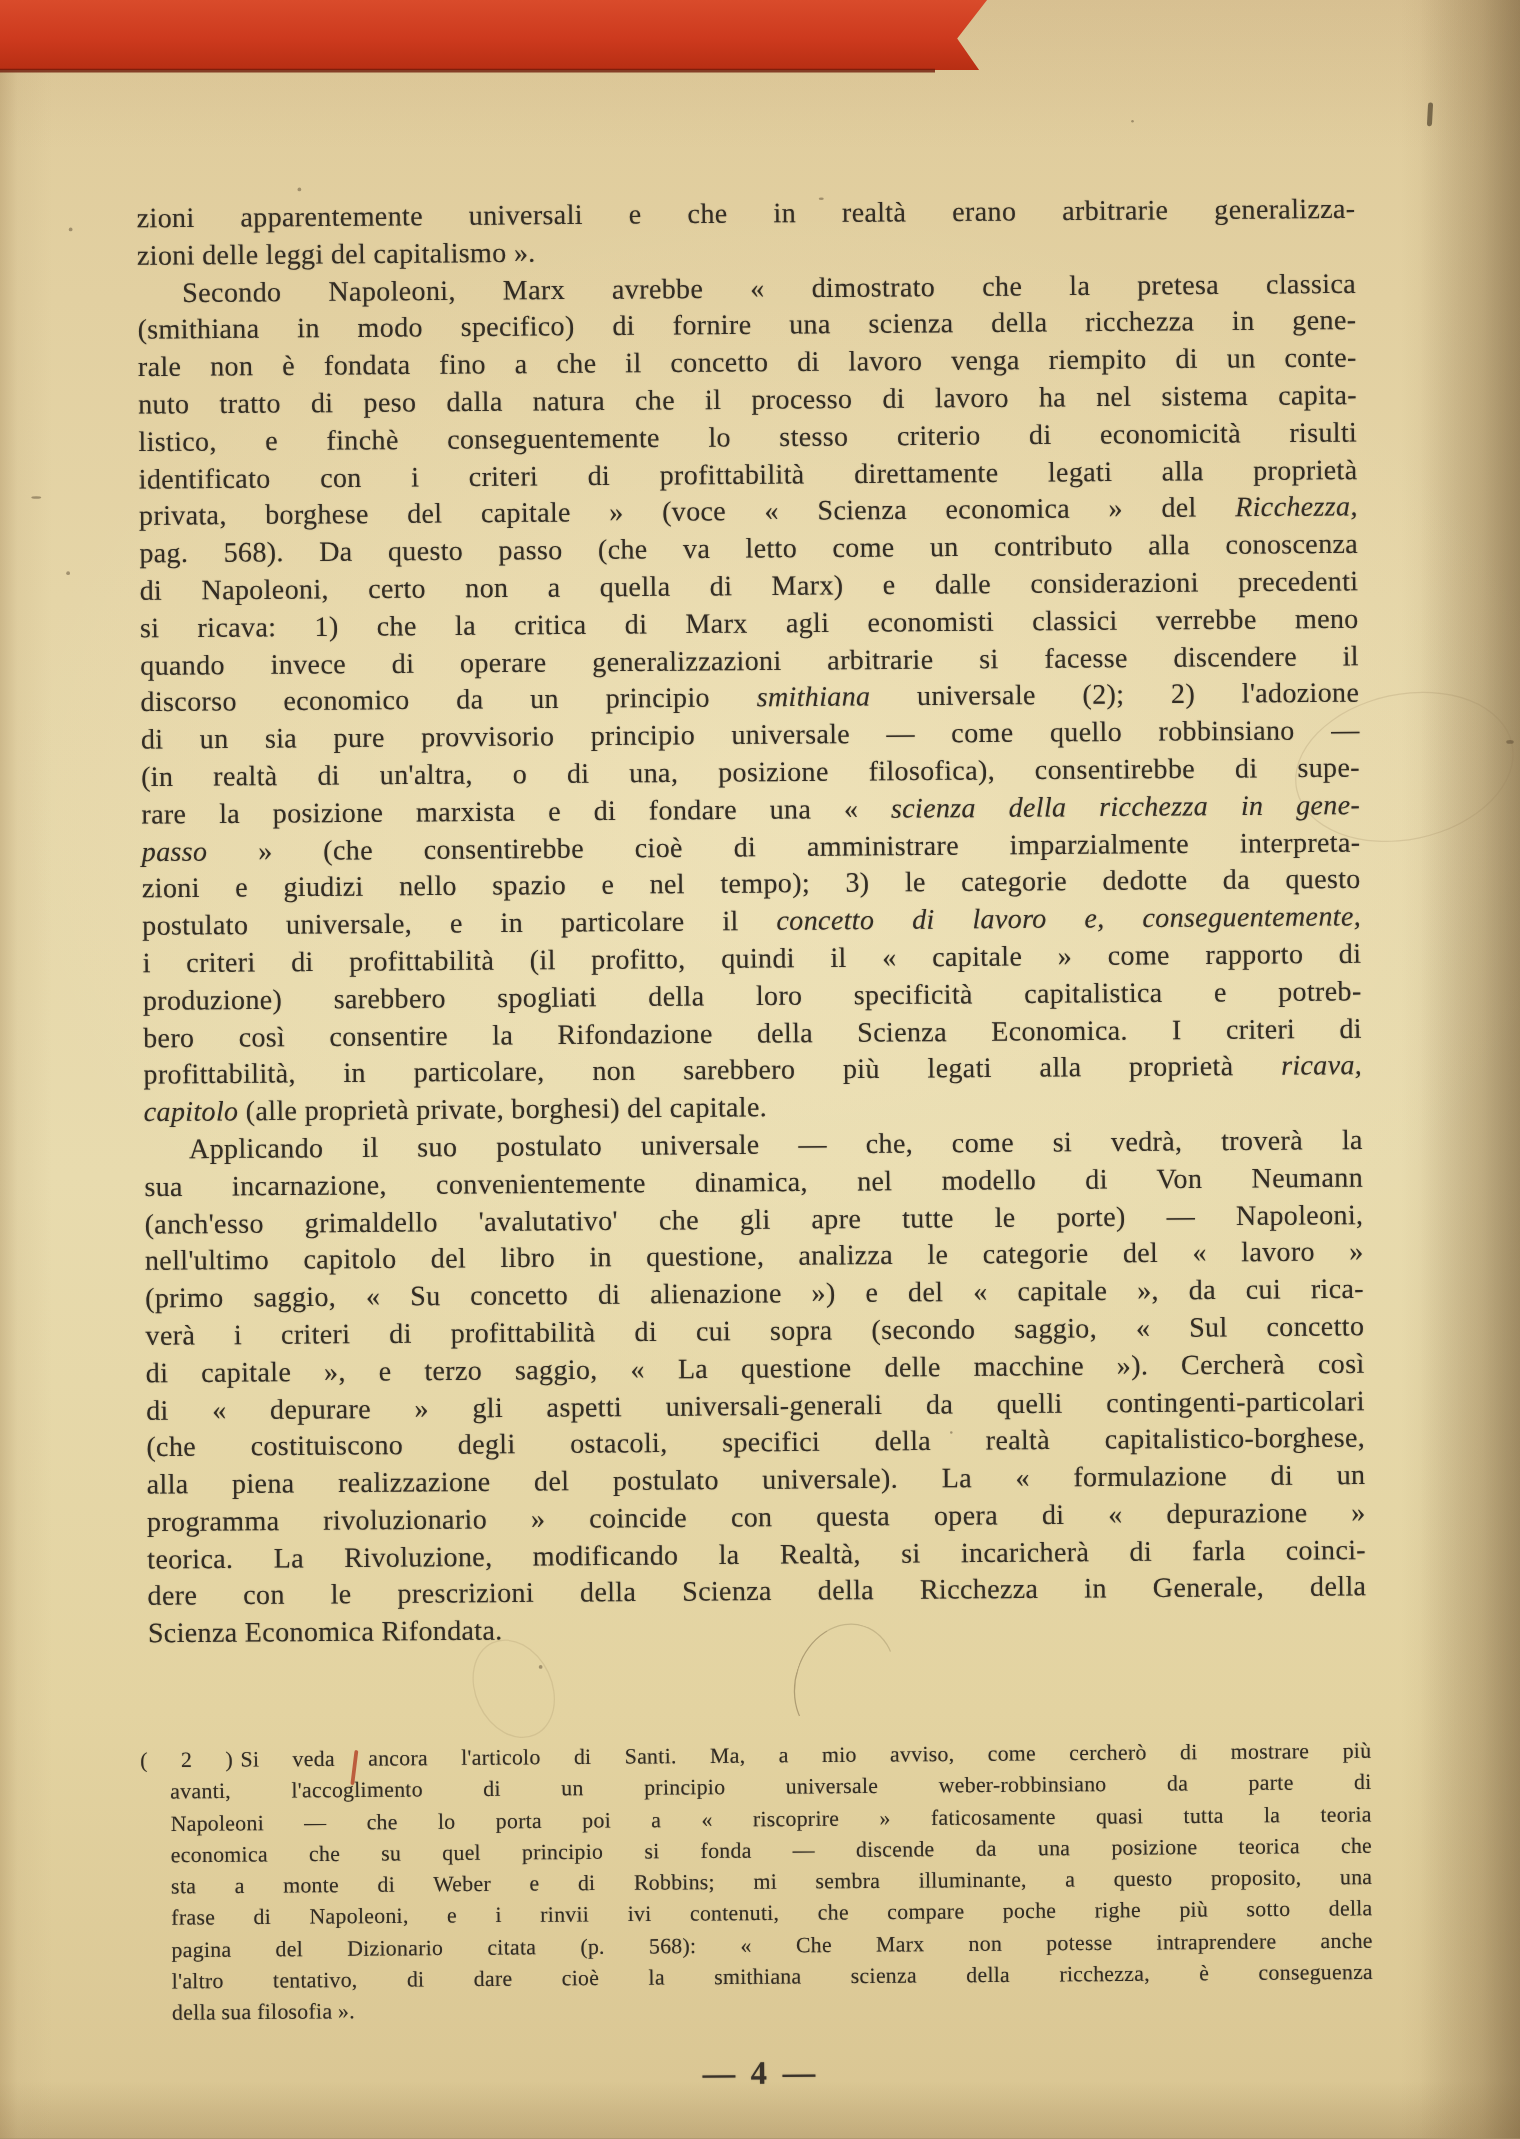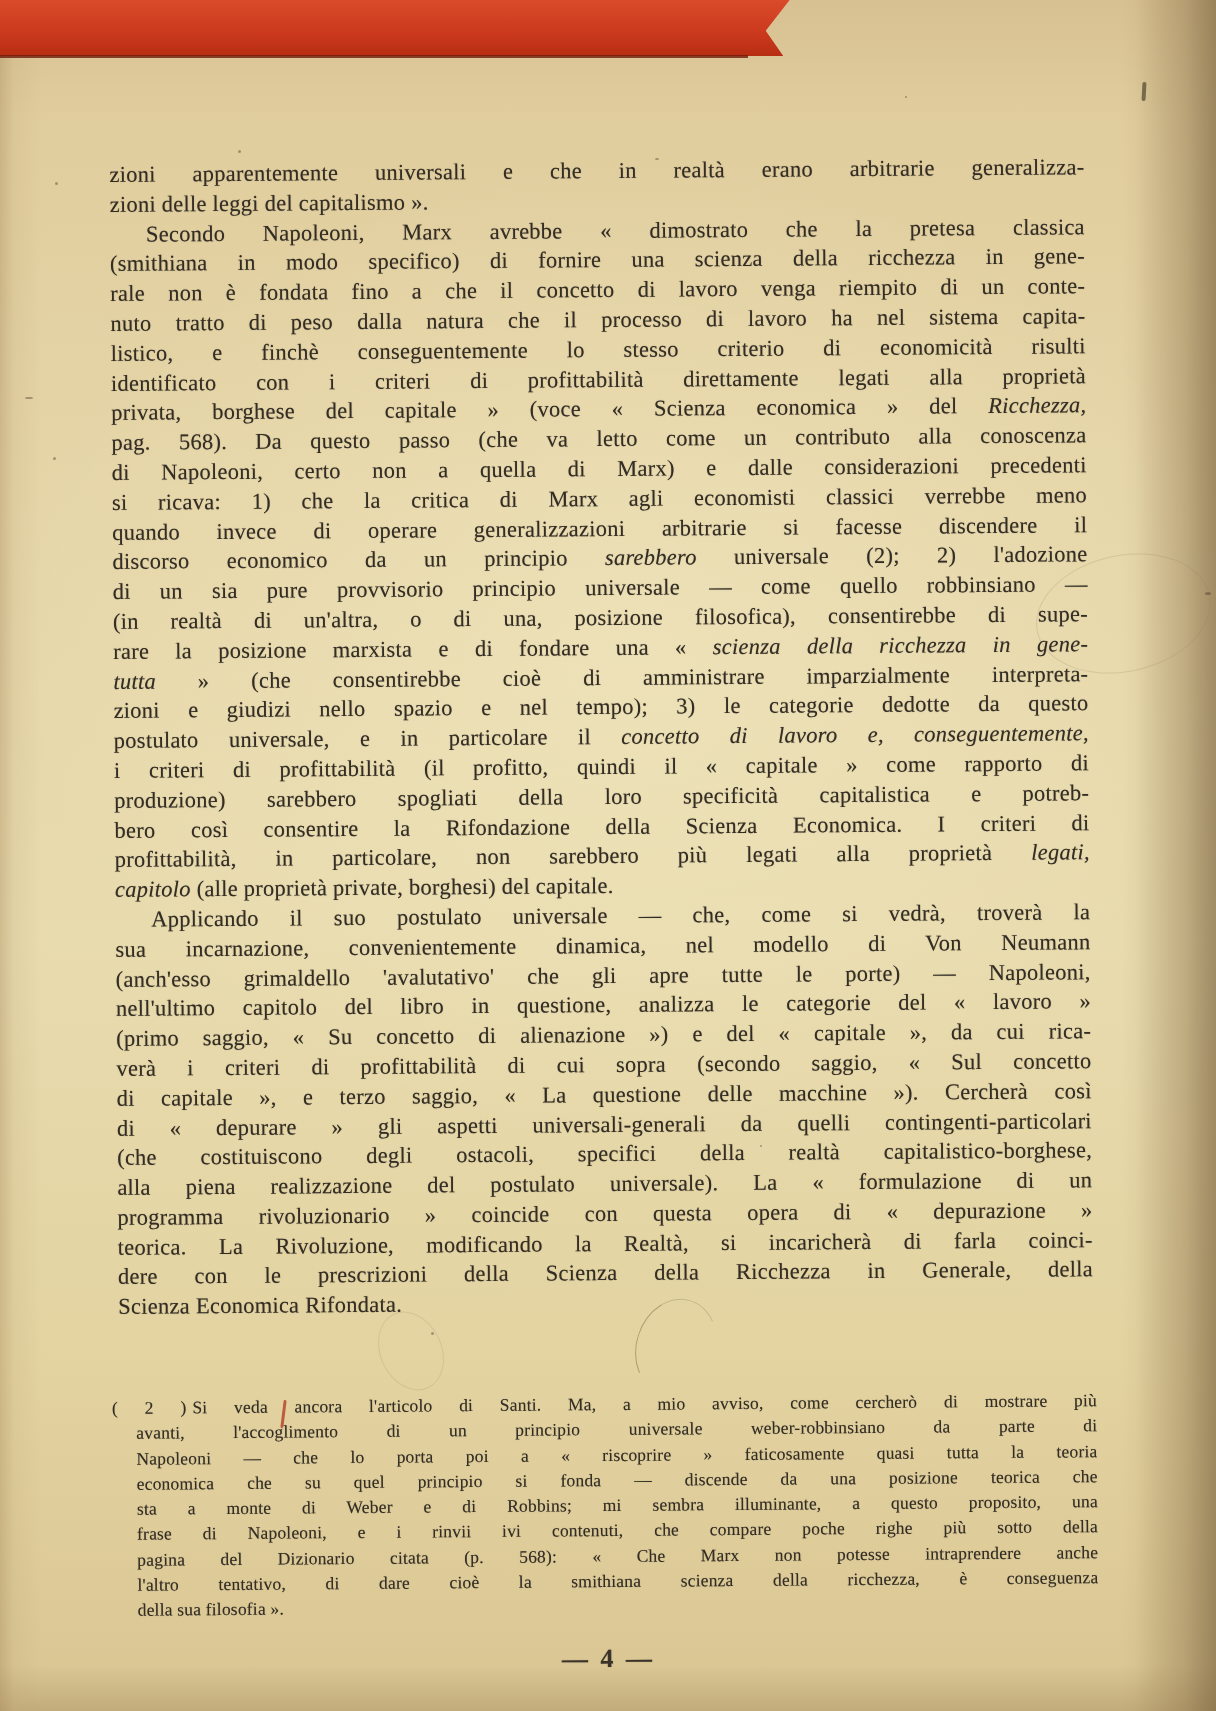--- a/index.html
+++ b/index.html
@@ -86,31 +86,31 @@
           <div class="line"><span>(smithiana in modo specifico) di fornire una scienza della ricchezza in gene-</span></div>
           <div class="line"><span>rale non è fondata fino a che il concetto di lavoro venga riempito di un conte-</span></div>
           <div class="line"><span>nuto tratto di peso dalla natura che il processo di lavoro ha nel sistema capita-</span></div>
           <div class="line"><span>listico, e finchè conseguentemente lo stesso criterio di economicità risulti</span></div>
           <div class="line"><span>identificato con i criteri di profittabilità direttamente legati alla proprietà</span></div>
           <div class="line"><span>privata, borghese del capitale » (voce « Scienza economica » del </span><span class="it">Ricchezza,</span></div>
           <div class="line"><span>pag. 568). Da questo passo (che va letto come un contributo alla conoscenza</span></div>
           <div class="line"><span>di Napoleoni, certo non a quella di Marx) e dalle considerazioni precedenti</span></div>
           <div class="line"><span>si ricava: 1) che la critica di Marx agli economisti classici verrebbe meno</span></div>
           <div class="line"><span>quando invece di operare generalizzazioni arbitrarie si facesse discendere il</span></div>
-          <div class="line"><span>discorso economico da un principio </span><span class="it">sarebbero</span><span> universale (2); 2) l'adozione</span></div>
+          <div class="line"><span>discorso economico da un principio </span><span class="it">smithiana</span><span> universale (2); 2) l'adozione</span></div>
           <div class="line"><span>di un sia pure provvisorio principio universale — come quello robbinsiano —</span></div>
           <div class="line"><span>(in realtà di un'altra, o di una, posizione filosofica), consentirebbe di supe-</span></div>
           <div class="line"><span>rare la posizione marxista e di fondare una « </span><span class="it">scienza della ricchezza in gene-</span></div>
-          <div class="line"><span class="it">tutta</span><span> » (che consentirebbe cioè di amministrare imparzialmente interpreta-</span></div>
+          <div class="line"><span class="it">passo</span><span> » (che consentirebbe cioè di amministrare imparzialmente interpreta-</span></div>
           <div class="line"><span>zioni e giudizi nello spazio e nel tempo); 3) le categorie dedotte da questo</span></div>
           <div class="line"><span>postulato universale, e in particolare il </span><span class="it">concetto di lavoro e, conseguentemente,</span></div>
           <div class="line"><span>i criteri di profittabilità (il profitto, quindi il « capitale » come rapporto di</span></div>
           <div class="line"><span>produzione) sarebbero spogliati della loro specificità capitalistica e potreb-</span></div>
           <div class="line"><span>bero così consentire la Rifondazione della Scienza Economica. I criteri di</span></div>
-          <div class="line"><span>profittabilità, in particolare, non sarebbero più legati alla proprietà </span><span class="it">legati,</span></div>
+          <div class="line"><span>profittabilità, in particolare, non sarebbero più legati alla proprietà </span><span class="it">ricava,</span></div>
           <div class="line last"><span class="it">capitolo</span><span> (alle proprietà private, borghesi) del capitale.</span></div>
         </div>
         <div class="para">
           <div class="line indent"><span>Applicando il suo postulato universale — che, come si vedrà, troverà la</span></div>
           <div class="line"><span>sua incarnazione, convenientemente dinamica, nel modello di Von Neumann</span></div>
           <div class="line"><span>(anch'esso grimaldello 'avalutativo' che gli apre tutte le porte) — Napoleoni,</span></div>
           <div class="line"><span>nell'ultimo capitolo del libro in questione, analizza le categorie del « lavoro »</span></div>
           <div class="line"><span>(primo saggio, « Su concetto di alienazione ») e del « capitale », da cui rica-</span></div>
           <div class="line"><span>verà i criteri di profittabilità di cui sopra (secondo saggio, « Sul concetto</span></div>
           <div class="line"><span>di capitale », e terzo saggio, « La questione delle macchine »). Cercherà così</span></div>

